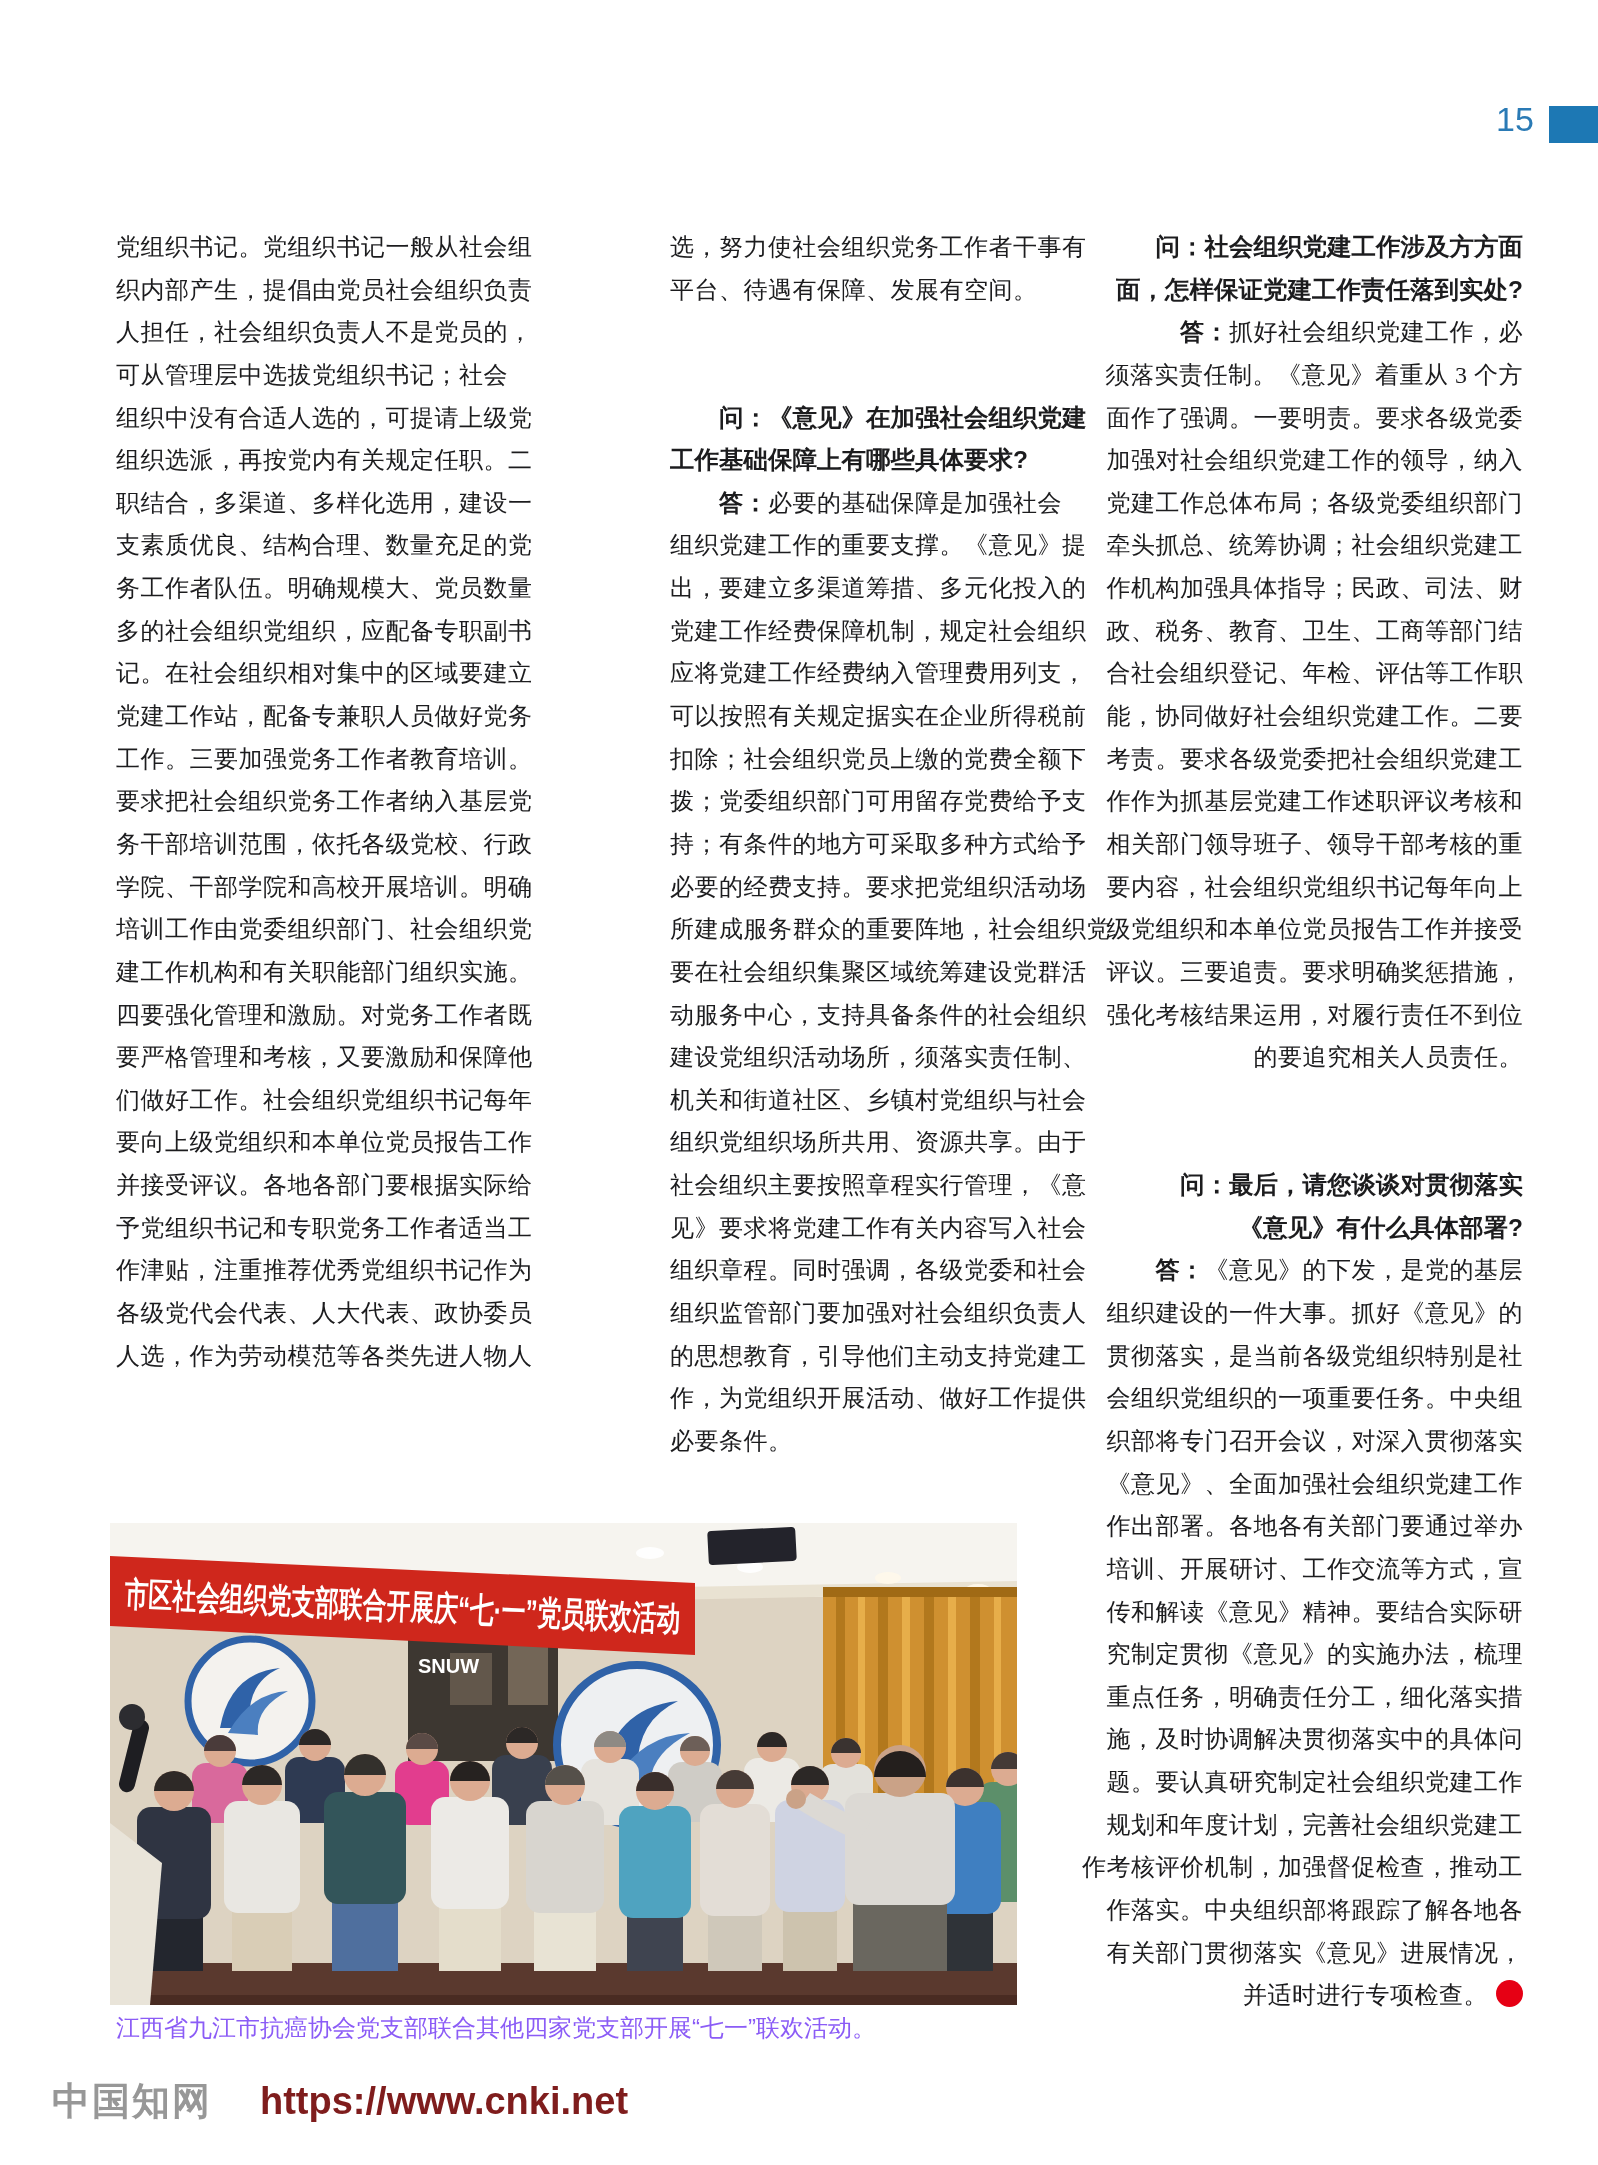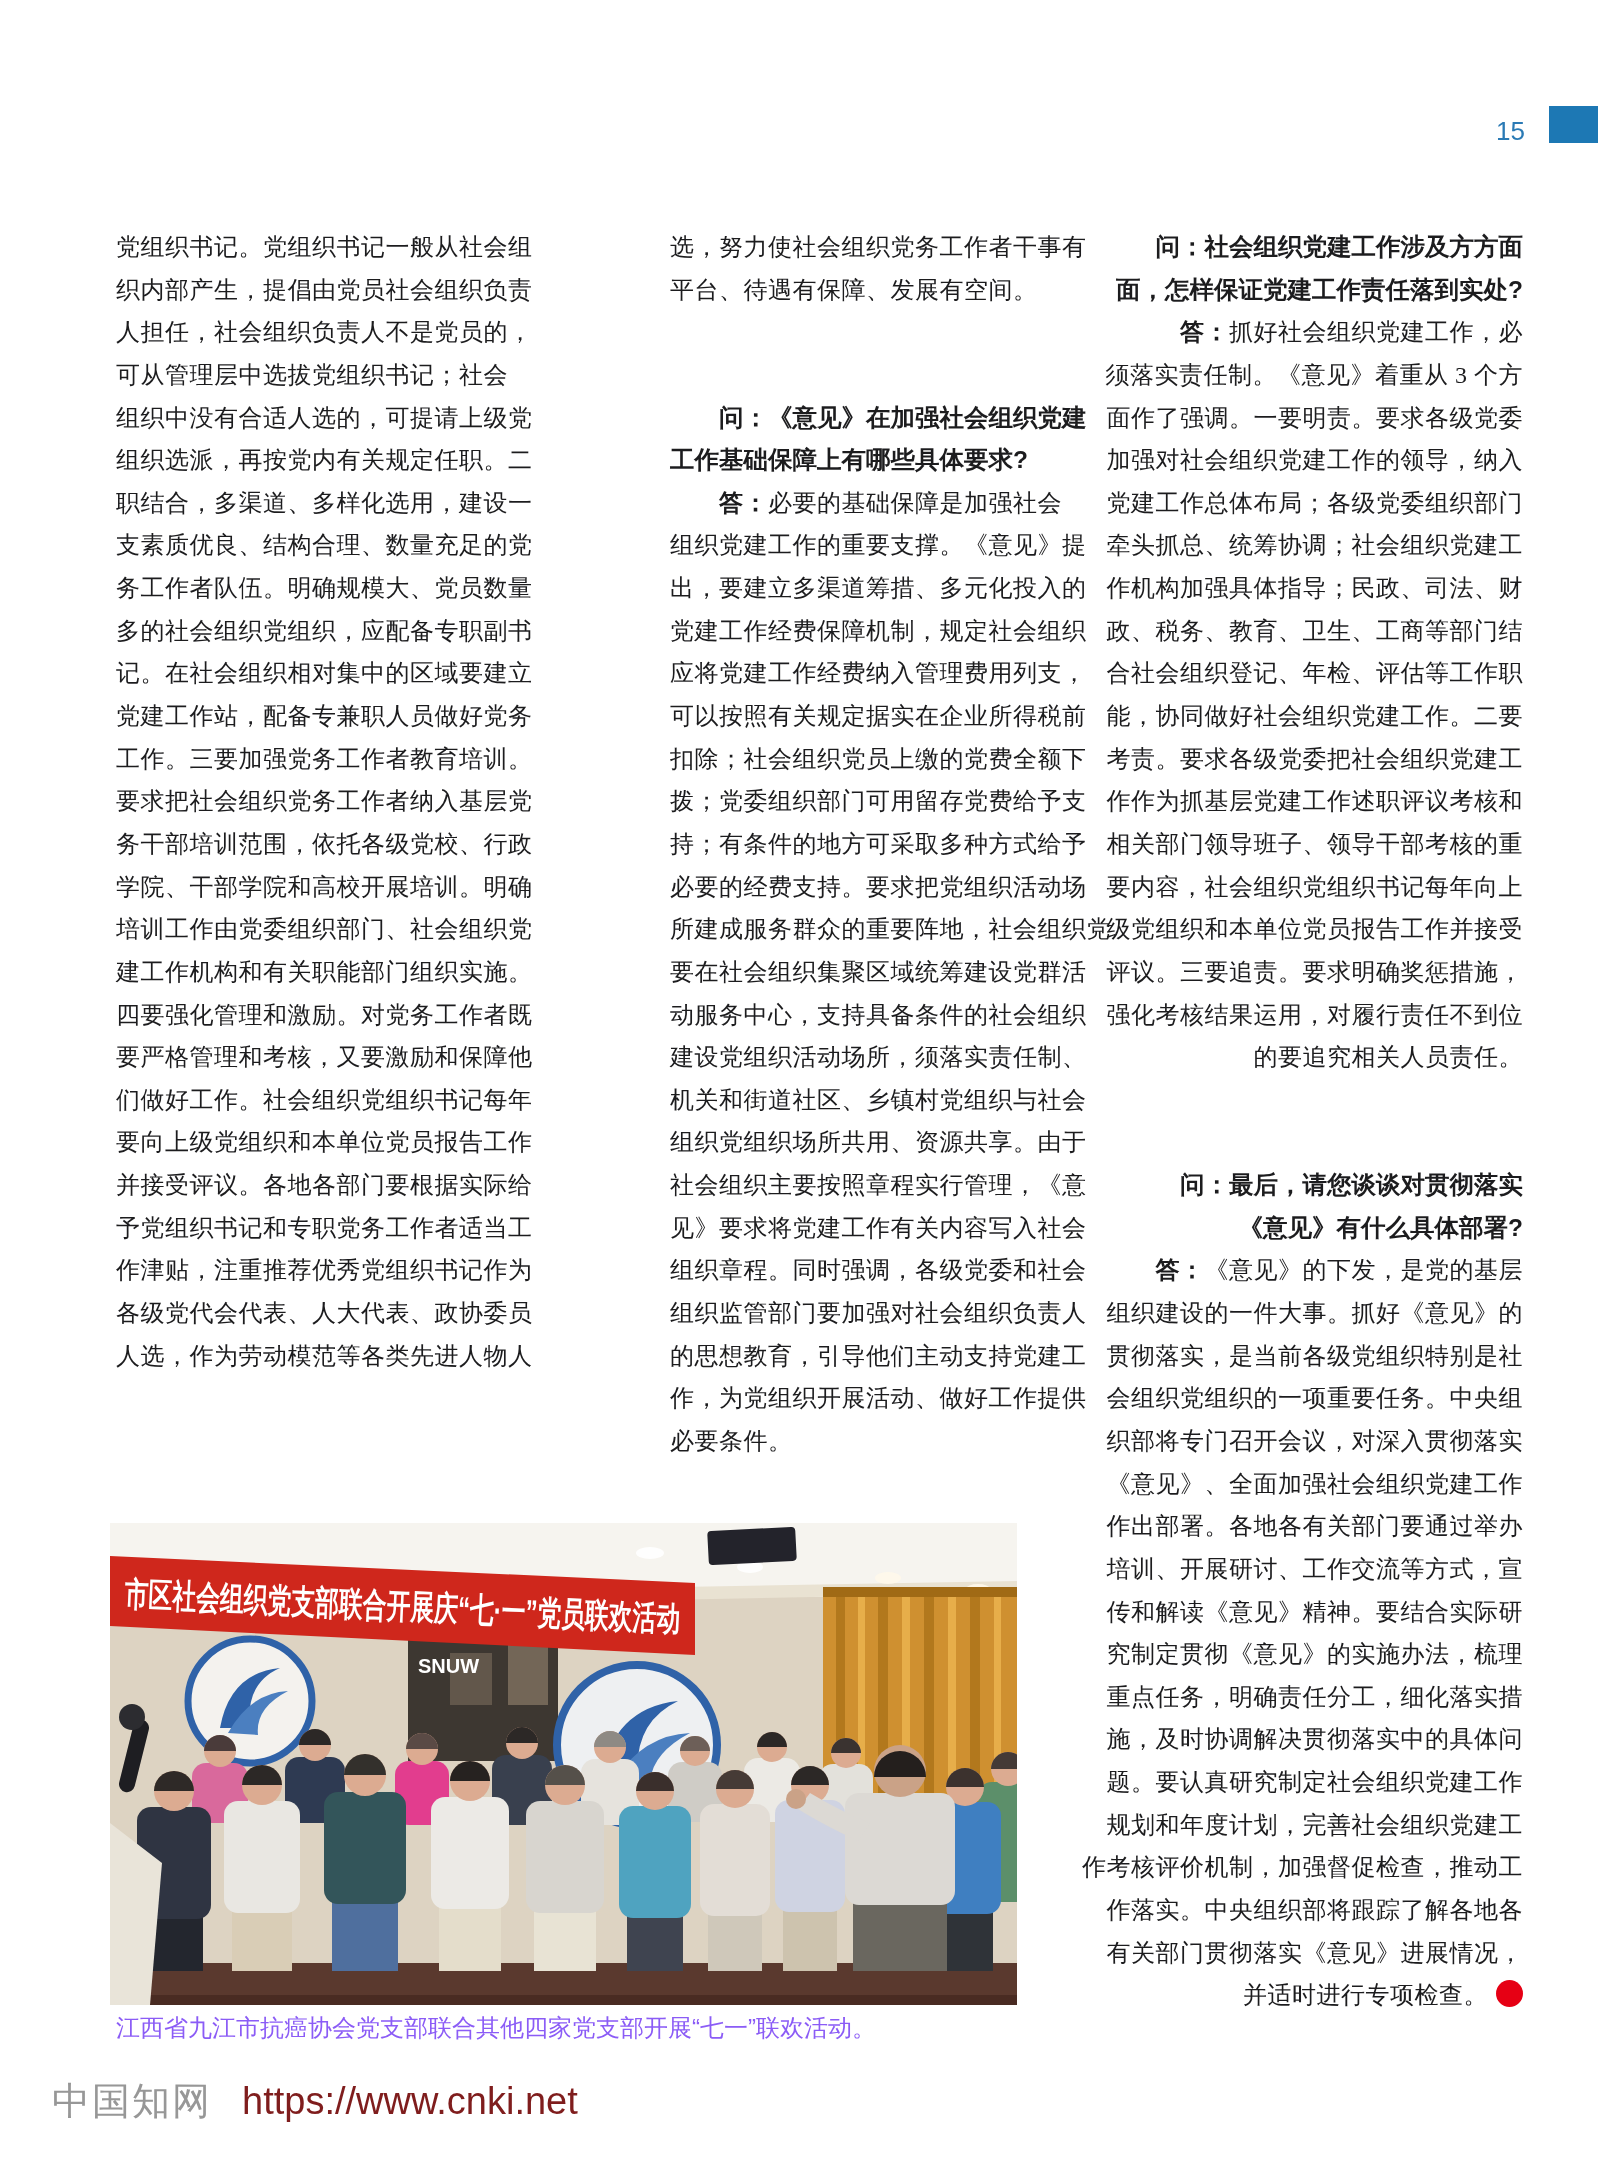--- a/index.html
+++ b/index.html
@@ -1,37 +1,37 @@
 <!DOCTYPE html>
 <html><head>
 <meta charset="utf-8">
 <style>
   html,body{margin:0;padding:0;background:#888;}
   #page{position:relative;width:1598px;height:2165px;background:#ffffff;overflow:hidden;
         font-family:"Liberation Serif","DejaVu Serif",serif;}
   
-  #pagenum{position:absolute;left:1496px;top:116px;font-family:"Liberation Sans","DejaVu Sans",sans-serif;
-           font-size:26px;color:#2a7ab5;}
+  #pagenum{position:absolute;left:1496px;top:100px;font-family:"Liberation Sans","DejaVu Sans",sans-serif;
+           font-size:34px;color:#2a7ab5;}
   #pagebar{position:absolute;left:1549px;top:106px;width:49px;height:37px;background:#1d78b4;}
   
   .col{position:absolute;top:226px;width:446px;}
   #col1{left:116px;} #col2{left:630px;margin-left:40px;} #col3{left:1077px;text-align:right;}
   .line{height:42.65px;line-height:42.65px;font-size:24px;color:#1c1c1e;white-space:nowrap;letter-spacing:0.5px;}
   .line.q{font-family:"Liberation Sans","DejaVu Sans",sans-serif;font-weight:700;font-size:24.5px;letter-spacing:0;}
   .line .lead{font-family:"Liberation Sans","DejaVu Sans",sans-serif;font-weight:700;}
   .line.indent{padding-left:49px;}
   .end-dot{display:inline-block;width:27px;height:27px;border-radius:50%;background:#e60014;
            vertical-align:-4px;margin-left:8px;}
   
   #photo{position:absolute;left:110px;top:1523px;width:907px;height:482px;display:block;}
   #caption{position:absolute;left:116px;top:2012px;width:910px;
            font-family:"Liberation Sans","DejaVu Sans",sans-serif;font-size:24px;color:#8b5cf6;}
   
-  #footer{position:absolute;left:52px;top:2076px;display:flex;align-items:baseline;gap:30px;
-          font-family:"Liberation Sans","DejaVu Sans",sans-serif;color:#979797;}
+  #footer{position:absolute;left:52px;top:2076px;display:flex;align-items:baseline;gap:48px;
+          font-family:"Liberation Sans","DejaVu Sans",sans-serif;color:#979797;font-weight:bold;}
   #footer .brand{font-size:38px;letter-spacing:2px;}
   #footer .url{font-size:38px;color:#7f1d1d;}
 </style>
 </head>
 <body>
 
 <div id="page">
 
   <div id="pagenum">15</div>
   <div id="pagebar"></div>

